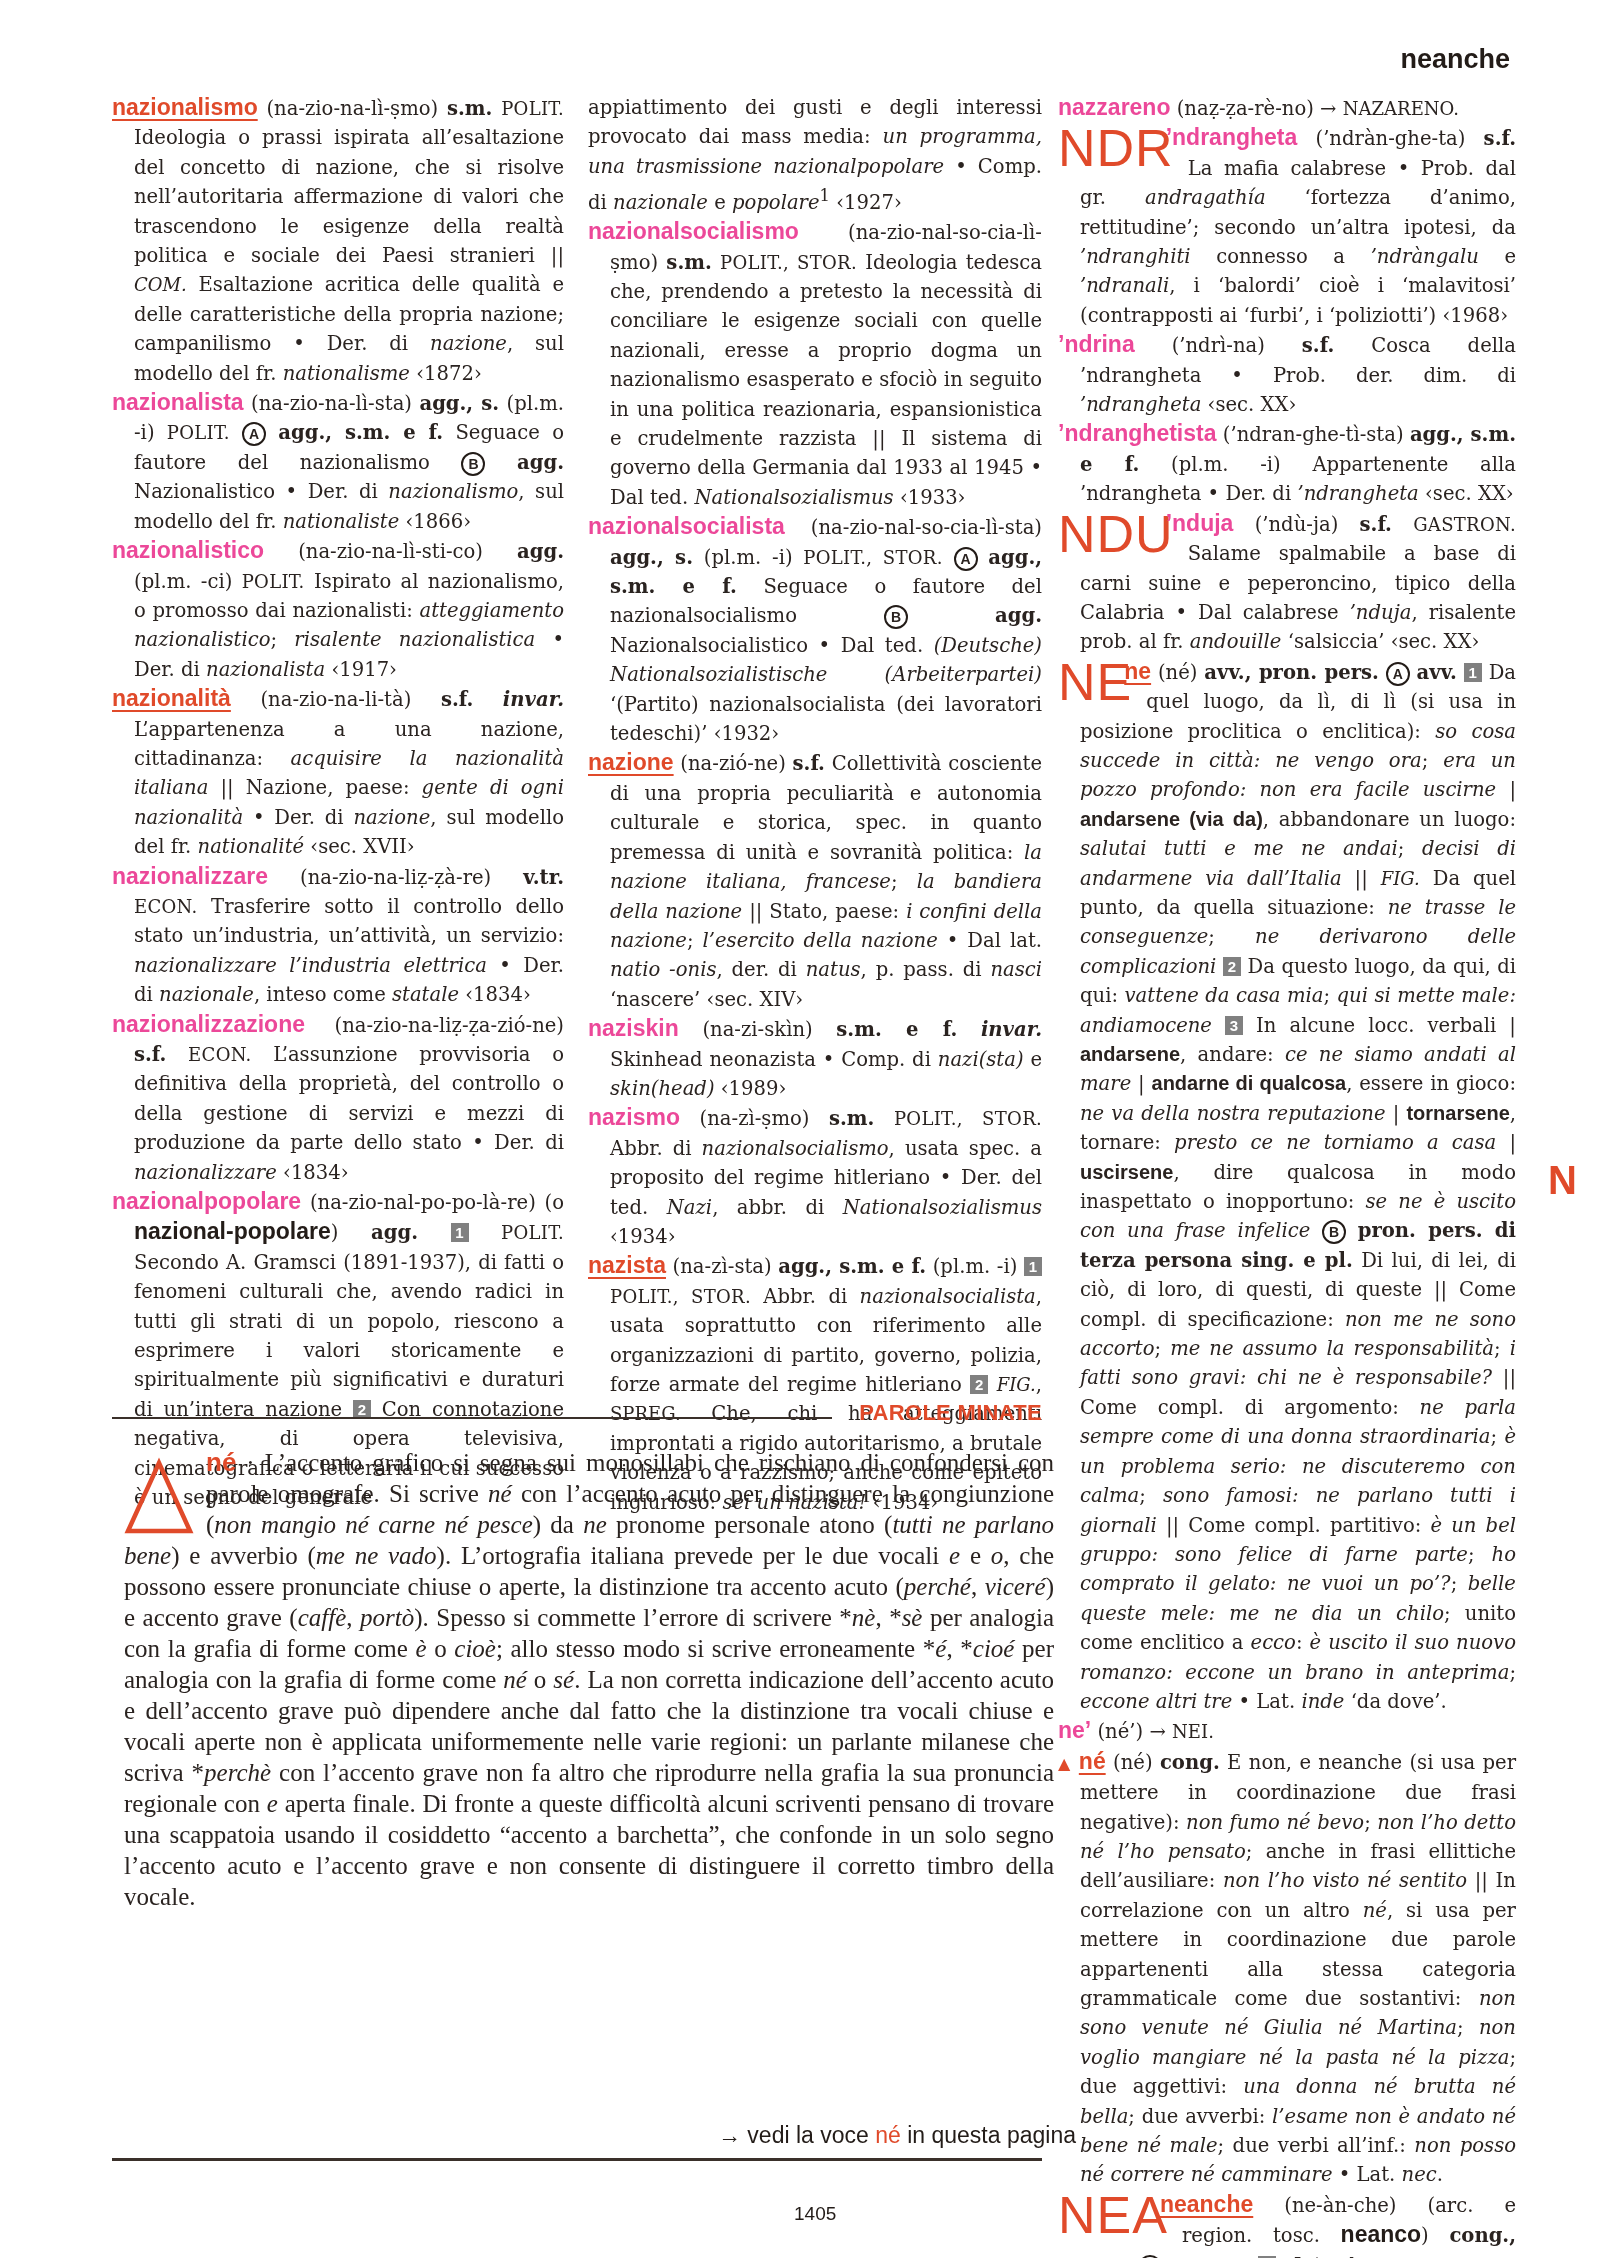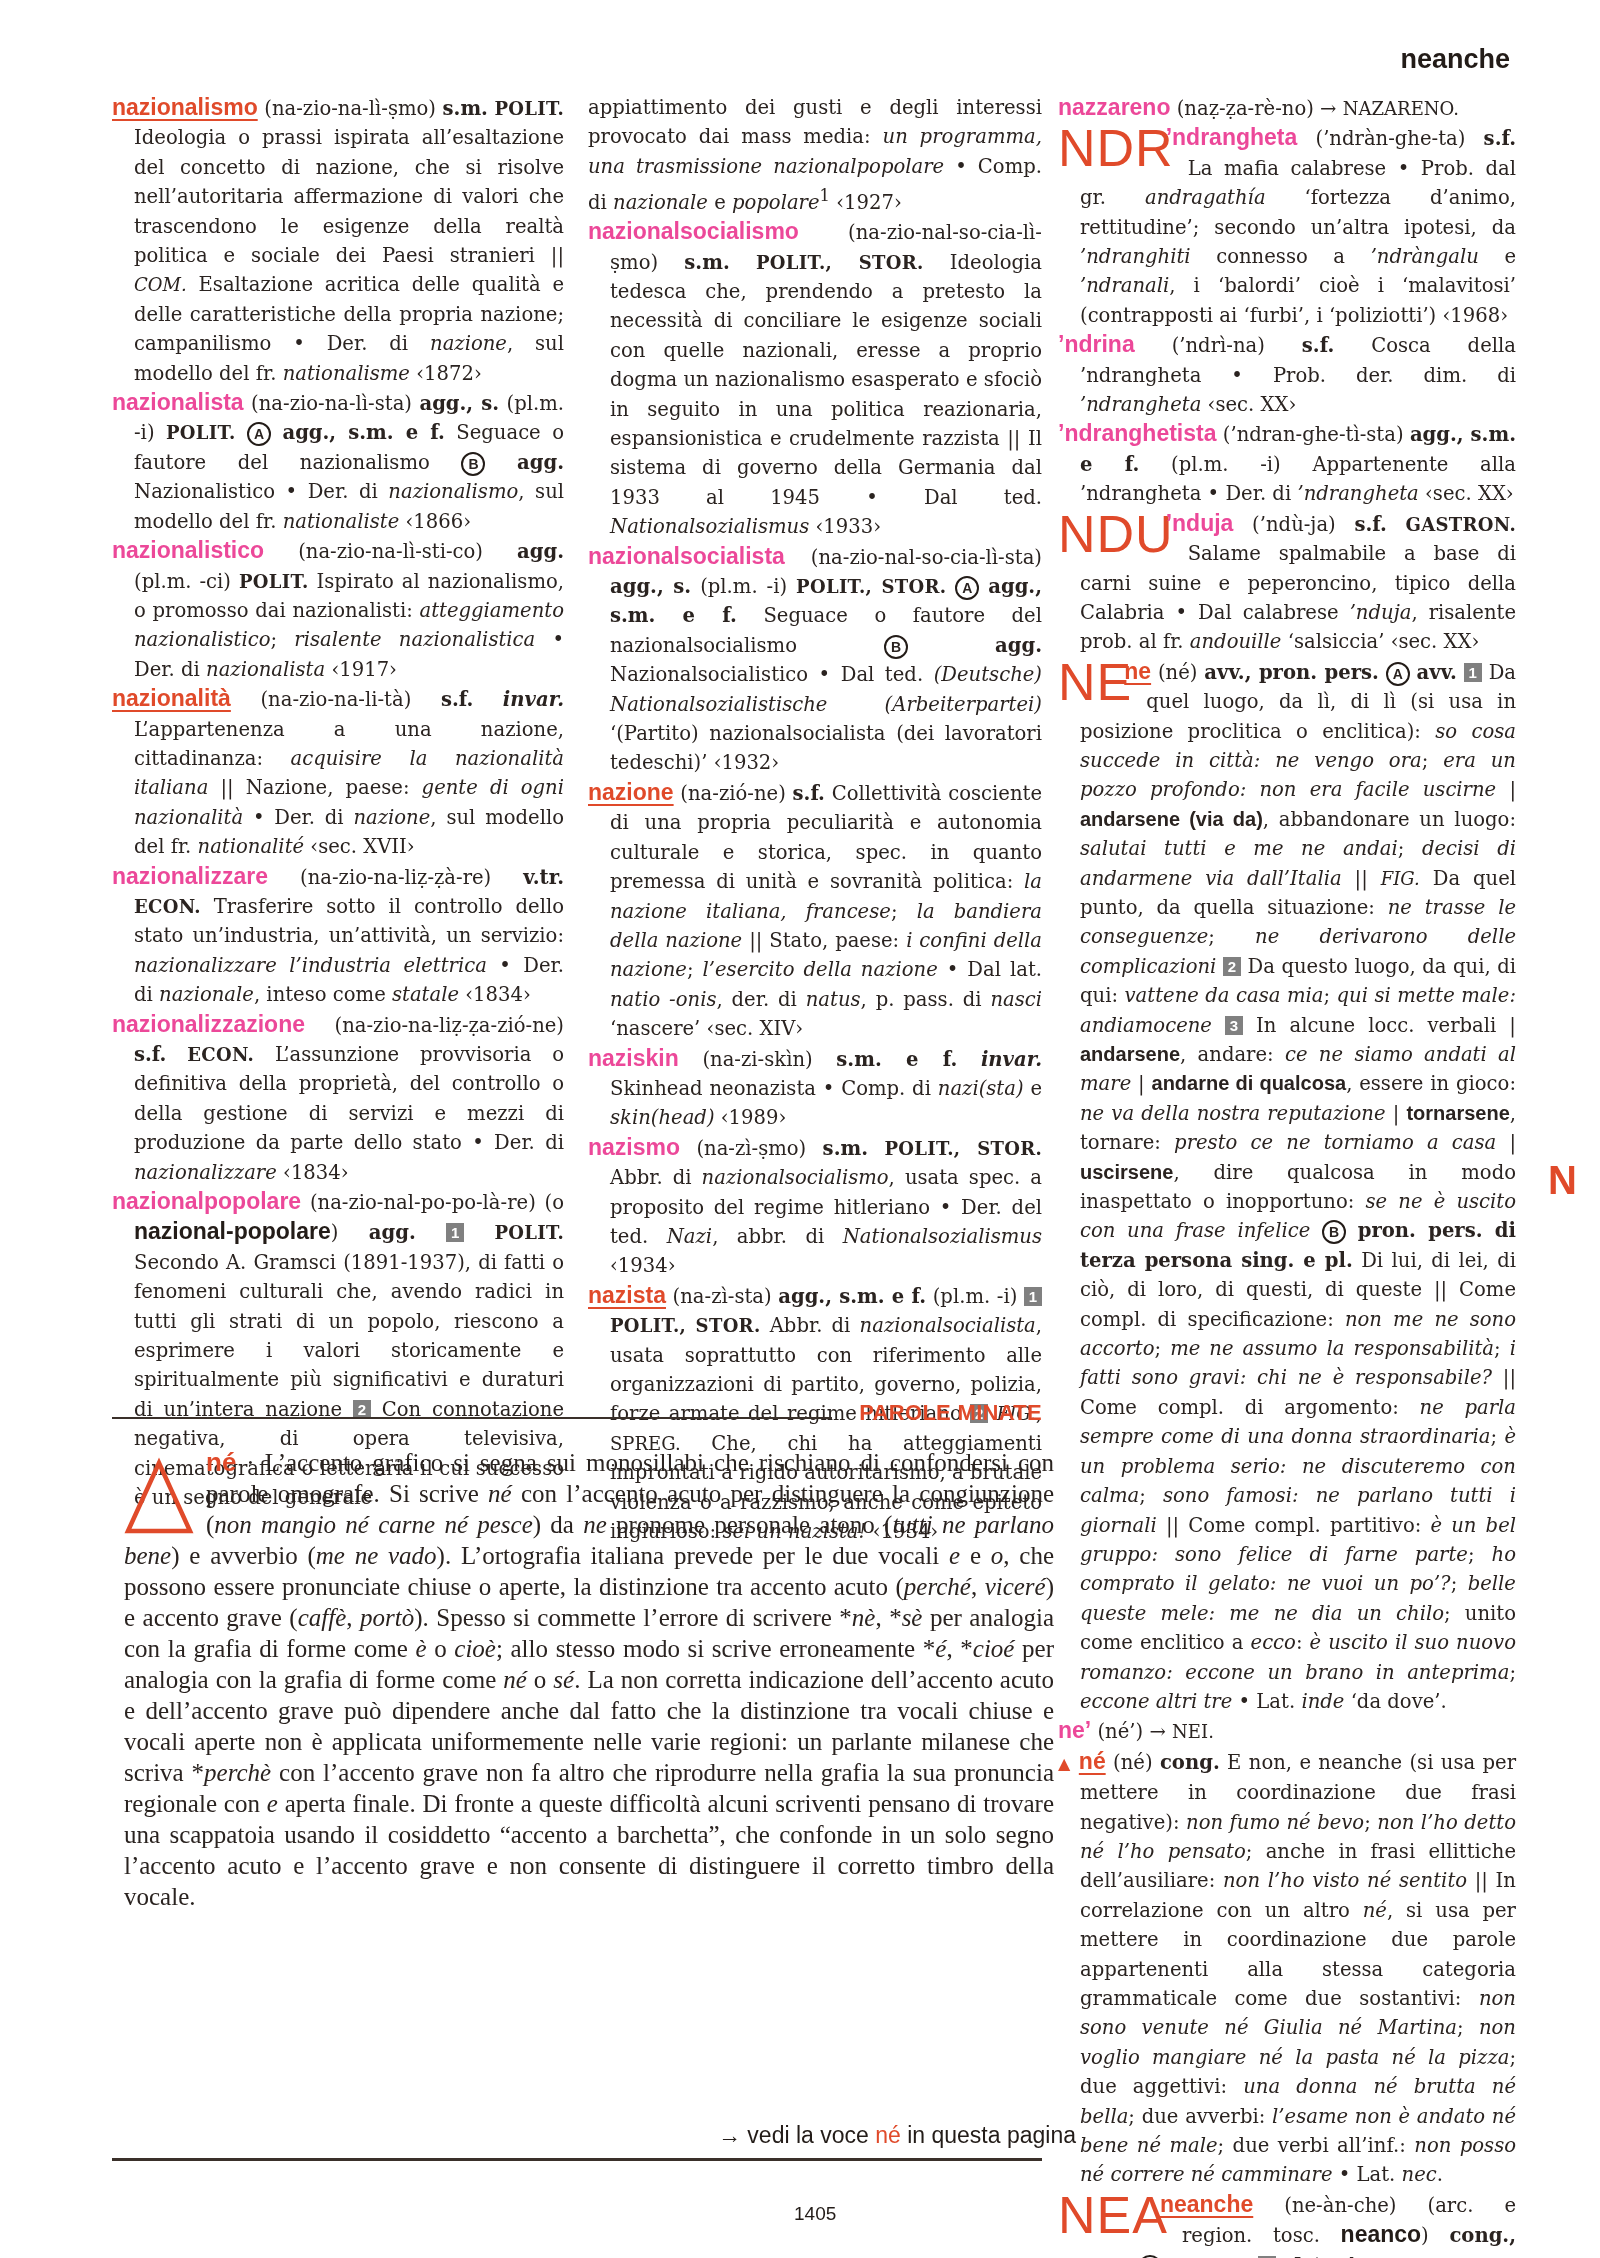--- a/index.html
+++ b/index.html
@@ -9,21 +9,21 @@
          font-weight: bold; font-size: 27px; color: #231c18; }
   .col { position: absolute; font-size: 19.6px; line-height: 29.4px; text-align: justify; hyphens: manual; }
   .col1 { left: 112px; top: 93px; width: 452px; }
   .col2 { left: 588px; top: 93px; width: 454px; }
   .col3 { left: 1058px; top: 93px; width: 458px; }
   .entry { margin: 0; padding-left: 22px; text-indent: -22px; }
   .hw { font-family: "Liberation Sans", sans-serif; font-weight: bold; font-size: 23px; color: #ec4899; }
   .hw.red { color: #e04a2a; text-decoration: underline; text-decoration-thickness: 2px; text-underline-offset: 4px; }
   .hw.plain { font-family: "Liberation Sans", sans-serif; font-weight: bold; color: #231c18; }
   .gram { font-weight: bold; }
-  .sc { font-variant: small-caps; font-weight: bold; font-size: 0.92em; letter-spacing: 0.3px; margin-top: 16px; }
+  .sc { font-variant: small-caps; font-weight: normal; font-size: 0.92em; letter-spacing: 0.3px; margin-top: 16px; }
   .sci { font-variant: small-caps; font-style: italic; font-size: 0.92em; }
   .scn { font-variant: small-caps; font-size: 0.92em; }
   i { font-style: italic; }
   .num { display: inline-block; background: #808080; color: #fff; font-family: "Liberation Sans", sans-serif;
          font-weight: bold; font-size: 15px; line-height: 19px; width: 18px; text-align: center; text-indent: 0; vertical-align: 1px; }
   .circ { display: inline-block; width: 20px; height: 20px; border: 2px solid #231c18; border-radius: 50%;
          font-family: "Liberation Sans", sans-serif; font-weight: bold; font-size: 14px; line-height: 20px; text-align: center;
          text-indent: 0; vertical-align: 0px; box-sizing: content-box; }
   .date { white-space: nowrap; }
   .sub { font-family: "Liberation Sans", sans-serif; font-weight: bold; font-size: 20px; }

